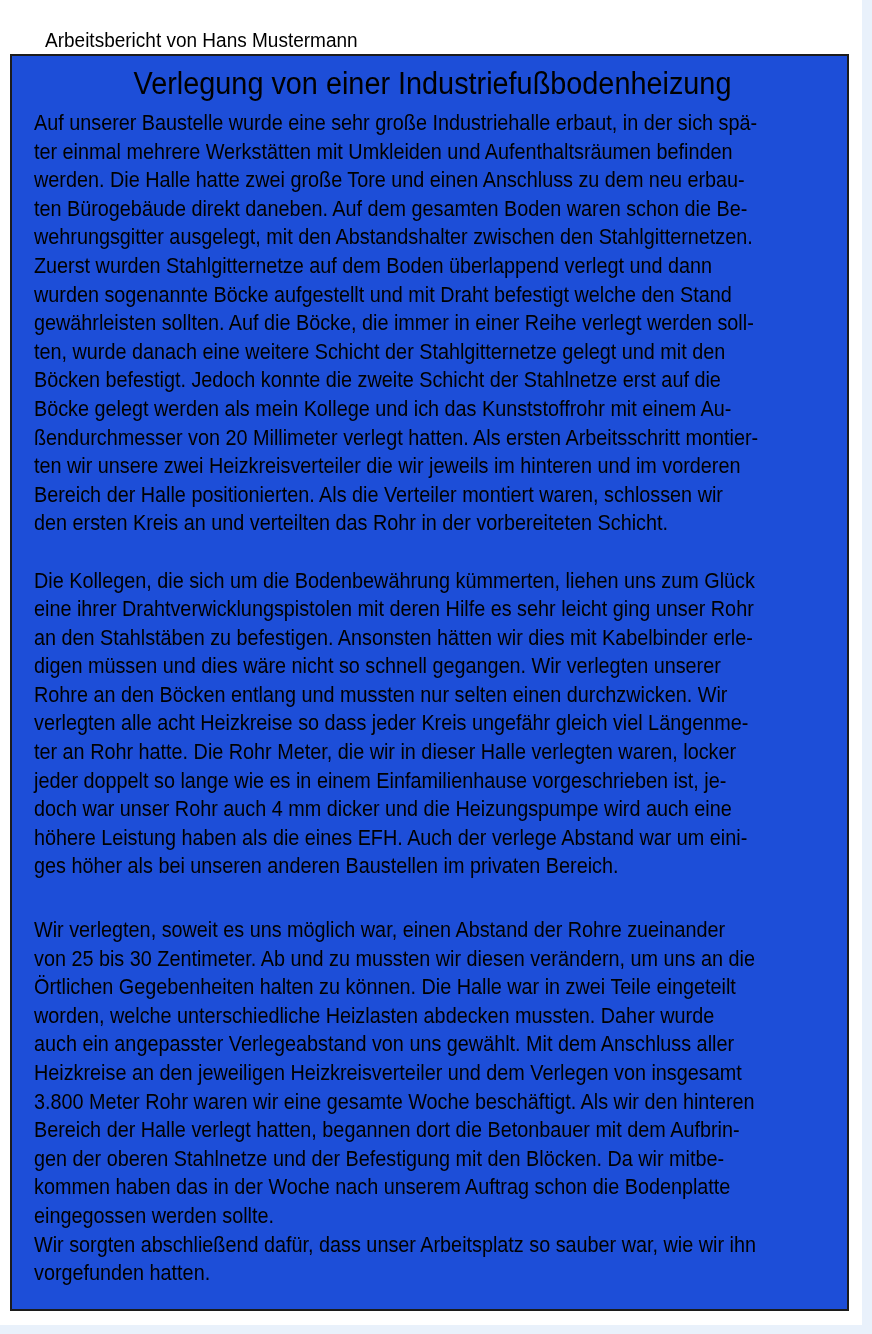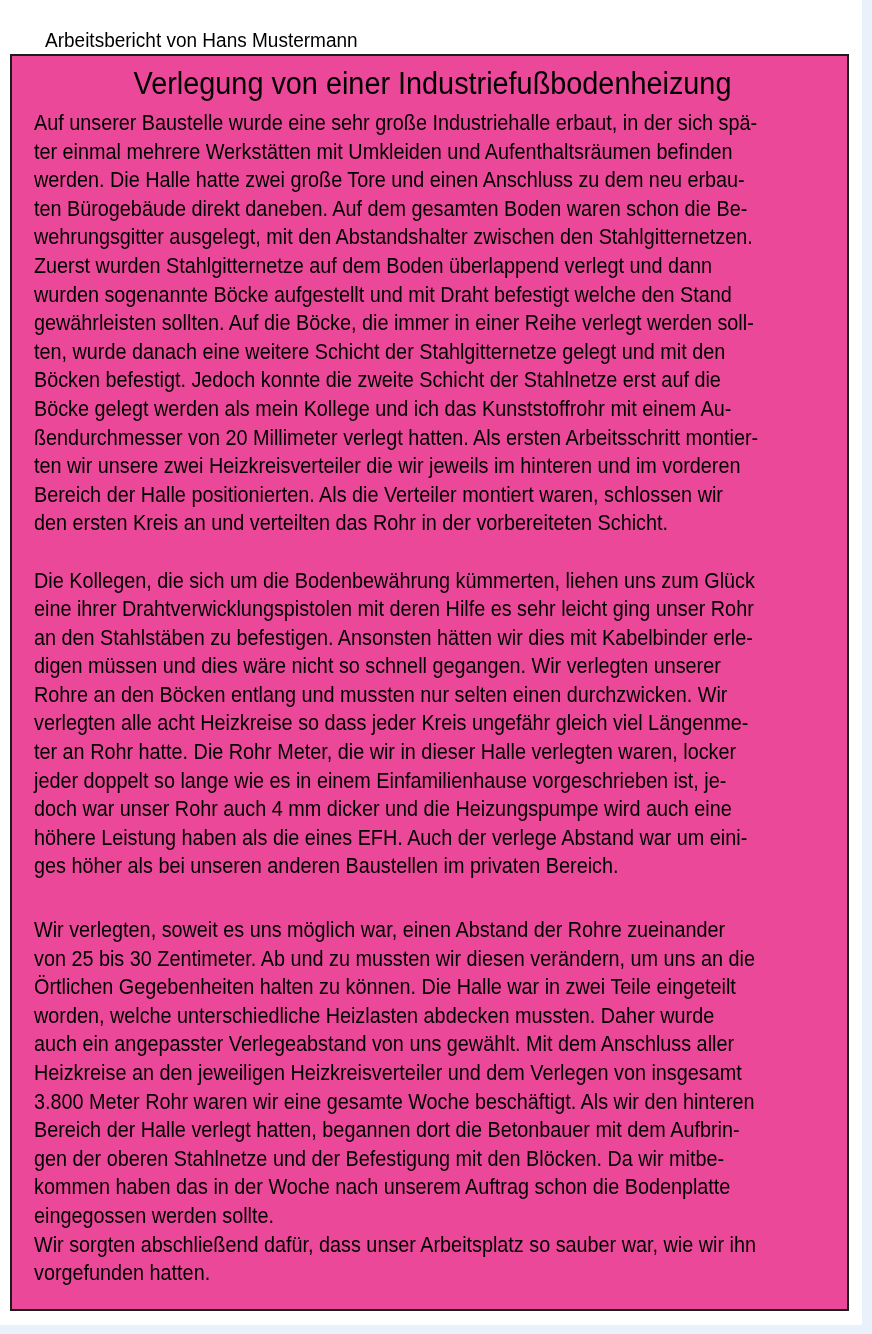--- a/index.html
+++ b/index.html
@@ -32,21 +32,21 @@
     white-space: nowrap;
     transform: scaleX(0.95);
     transform-origin: 0 0;
   }
   .doc-box {
     position: absolute;
     left: 10px; top: 54px;
     width: 839px; height: 1257px;
     box-sizing: border-box;
     border: 2px solid var(--box-border, #1c1c1c);
-    background: #ec4899;
+    background: #1d4ed8;
     padding: 10px 16px 12px 22px;
     overflow: hidden;
   }
   .doc-title {
     margin: 0 0 7px 0;
     font-size: 31px;
     font-weight: 400;
     text-align: center;
     white-space: nowrap;
     transform: scaleX(0.93);

